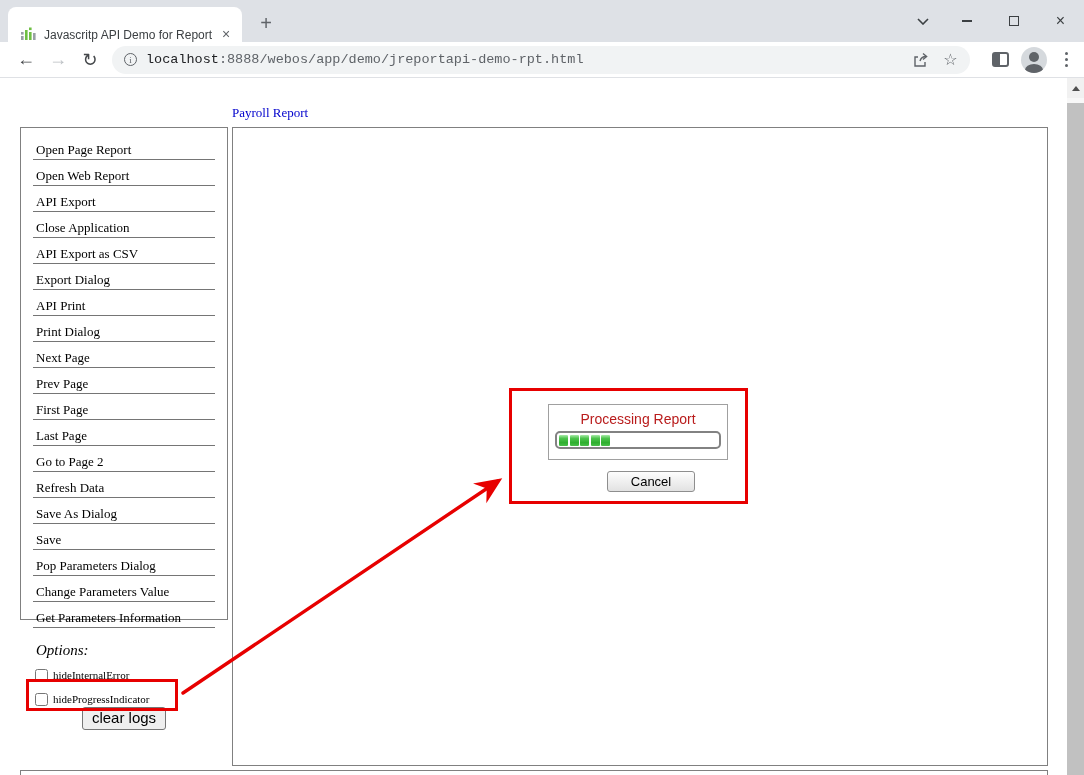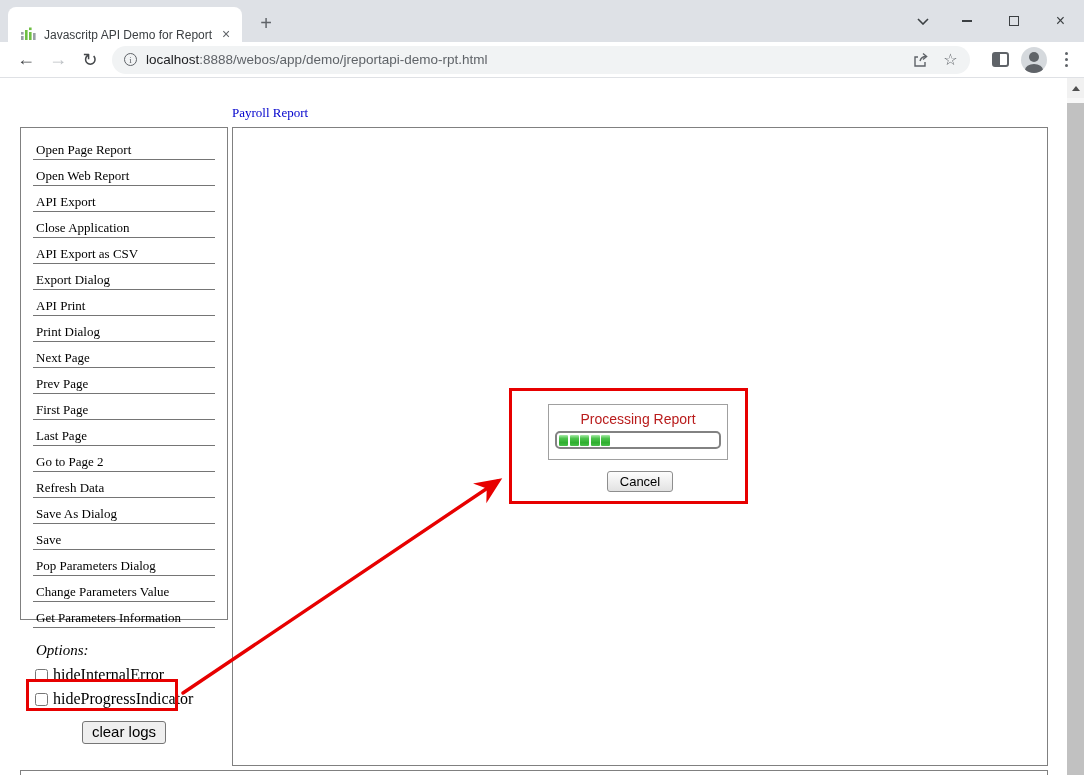--- a/index.html
+++ b/index.html
@@ -25,21 +25,21 @@
 
   .toolbar { position:absolute; left:0; top:42px; width:1084px; height:36px; background:#fff;
     border-bottom:1px solid #dfe1e5; display:flex; align-items:center; padding:0 10px; }
   .nav-ico { font-size:18px; color:#45484b; width:32px; text-align:center; }
   .nav-ico.disabled { color:#bcc0c4; }
   .omnibox { flex:1; height:28px; background:#f1f3f4; border-radius:14px; margin:0 8px 0 6px;
     display:flex; align-items:center; padding:0 12px; }
   .info-ico { width:13px; height:13px; border:1.4px solid #5f6368; border-radius:50%;
     color:#5f6368; font-size:9px; font-family:"Liberation Serif",serif; display:flex;
     align-items:center; justify-content:center; margin-right:9px; flex:none; }
-  .url { font-size:13.5px; white-space:nowrap; overflow:hidden; flex:1; }
+  .url { font-size:13.5px; white-space:nowrap; overflow:hidden; flex:1;font-family:Liberation Mono, monospace; }
   .url .domain { color:#202124; }
   .url .rest { color:#5f6368; }
   .omni-ico { margin-left:14px; color:#5f6368; flex:none; display:flex; align-items:center; }
   .star { font-size:16px; }
   .sidepanel-ico { width:17px; height:15px; border:2px solid #5f6368; border-radius:3px;
     margin-left:14px; position:relative; }
   .sidepanel-ico::before { content:""; position:absolute; left:-1px; top:-1px; width:7px;
     height:13px; background:#5f6368; }
   .avatar { width:26px; height:26px; border-radius:50%; background:#d5d9dd; margin-left:12px;
     position:relative; overflow:hidden; }
@@ -63,42 +63,42 @@
     font-size:18px; font-weight:bold; color:#000; }
   .top-link { position:absolute; left:232px; top:27px; font-size:13px; color:#0000cc; text-decoration:none; }
 
   .sidebar-box { position:absolute; left:20px; top:49px; width:208px; height:493px;
     border:1px solid #808080; background:#fff; padding:6px 12px 0 12px; }
   .side-item { height:26px; border-bottom:1px solid #757575; padding:6px 0 0 3px; }
   .side-item a { font-size:13px; color:#000; text-decoration:none; cursor:pointer; }
   .options-label { margin:14px 0 0 3px; font-size:15px; color:#000;font-style:italic; }
   .cb-row { display:flex; align-items:center; margin:8px 0 0 2px; height:16px; cursor:pointer; }
   .cb-row input { width:13px; height:13px; margin:0 5px 0 0; }
-  .cb-row span { font-size:16px; color:#000; }
-  .clear-logs-wrap { text-align:center; margin-top:14px; }
+  .cb-row span { font-size:11px; color:#000; }
+  .clear-logs-wrap { text-align:center; }
   .clear-logs { font-family:"Liberation Sans",sans-serif; font-size:15px; color:#000;
     background:#efefef; border:1px solid #767676; border-radius:3px; padding:1px 9px 3px 9px; cursor:pointer; }
 
   .main-box { position:absolute; left:232px; top:49px; width:816px; height:639px;
     border:1px solid #808080; background:#fff; }
   .bottom-box { position:absolute; left:20px; top:692px; width:1028px; height:12px;
     border:1px solid #808080; background:#fff; }
 
   
   .dialog-red-box { position:absolute; left:509px; top:310px; width:239px; height:116px;
     border:3px solid #e70000; }
   .proc-dialog { position:absolute; left:548px; top:326px; width:180px; height:56px;
     border:1px solid #a0a0a0; background:#fff; font-family:"Liberation Sans",sans-serif; }
   .proc-title { text-align:center; font-size:14px; color:#b91c1c; margin-top:6px; }
   .progress-outer { position:absolute; left:6px; top:26px; width:166px; height:18px;
     border:2px solid #828282; border-radius:5px; background:#fff; display:flex;
     align-items:center; padding:0 2px; gap:1.5px; }
   .seg { width:9px; height:11px; border-radius:1px;
     background:linear-gradient(#a8eba8 0%, #4ec44e 30%, #2eae2e 70%, #49c049 100%); }
-  .cancel-btn { position:absolute; left:607px; top:393px; width:66px; height:21px;
+  .cancel-btn { position:absolute; left:607px; top:393px; width:88px; height:21px;
     font-family:"Liberation Sans",sans-serif; font-size:13px; color:#000;
     background:linear-gradient(#fdfdfd, #e2e2e2); border:1px solid #8e8e8e; border-radius:3px; cursor:pointer; }
 
   .checkbox-red-box { position:absolute; left:26px; top:601px; width:152px; height:32px;
     border:3px solid #e70000; pointer-events:none; }
   .arrow-layer { position:absolute; left:0; top:0; width:1067px; height:697px; pointer-events:none; }
 </style>
 </head>
 <body>
 

